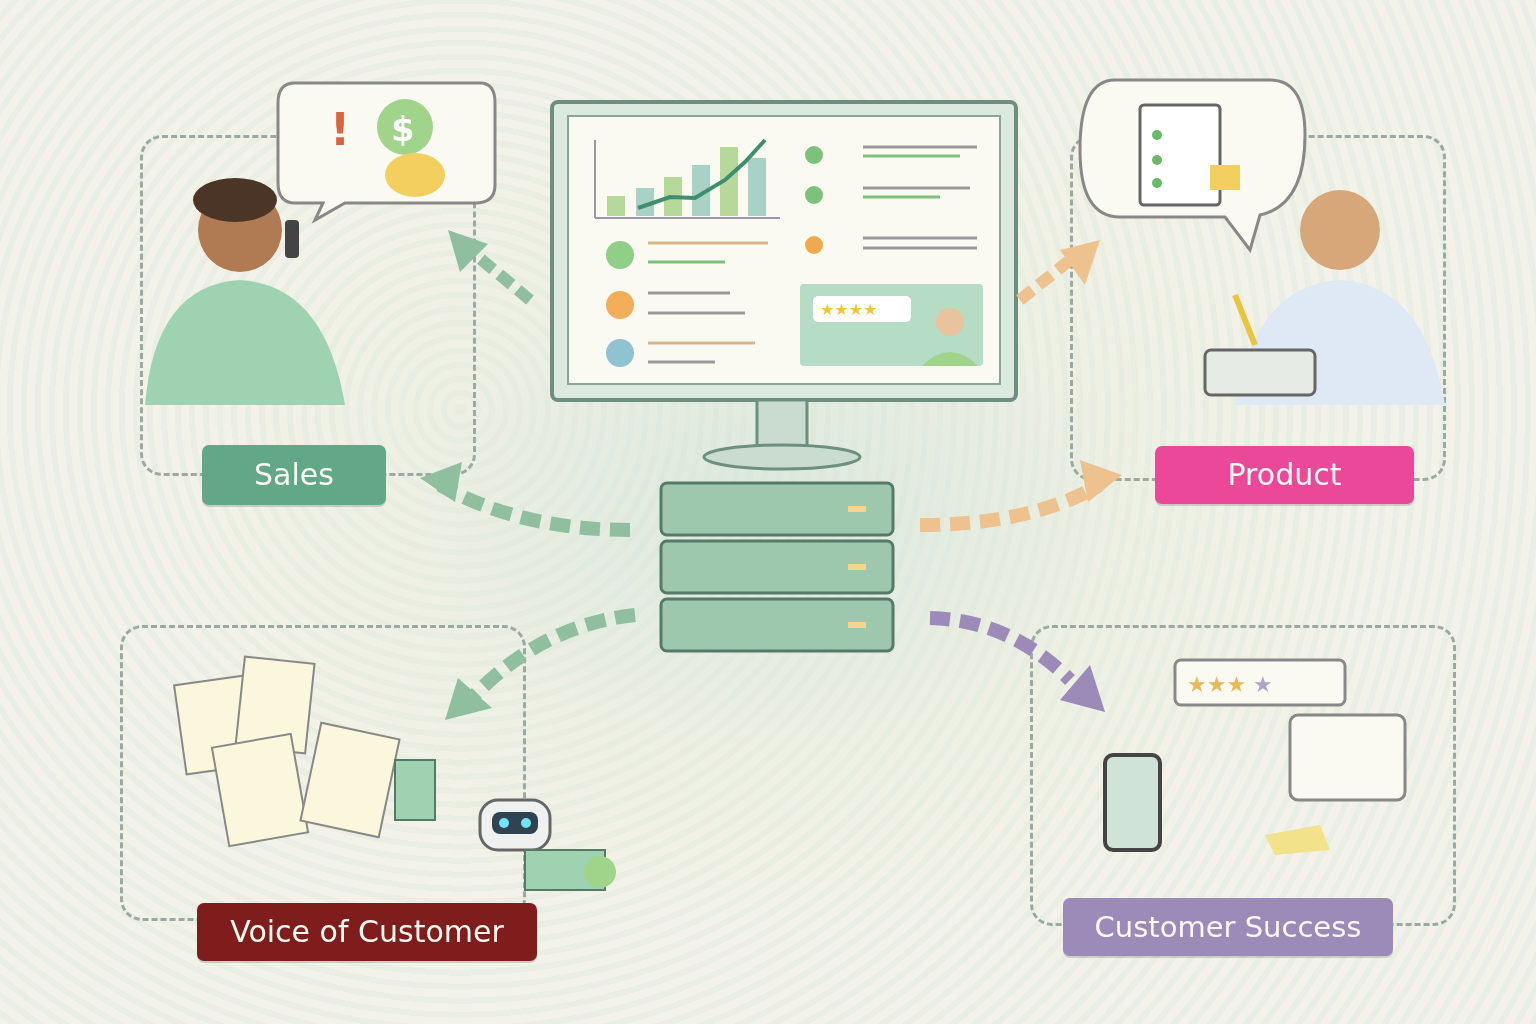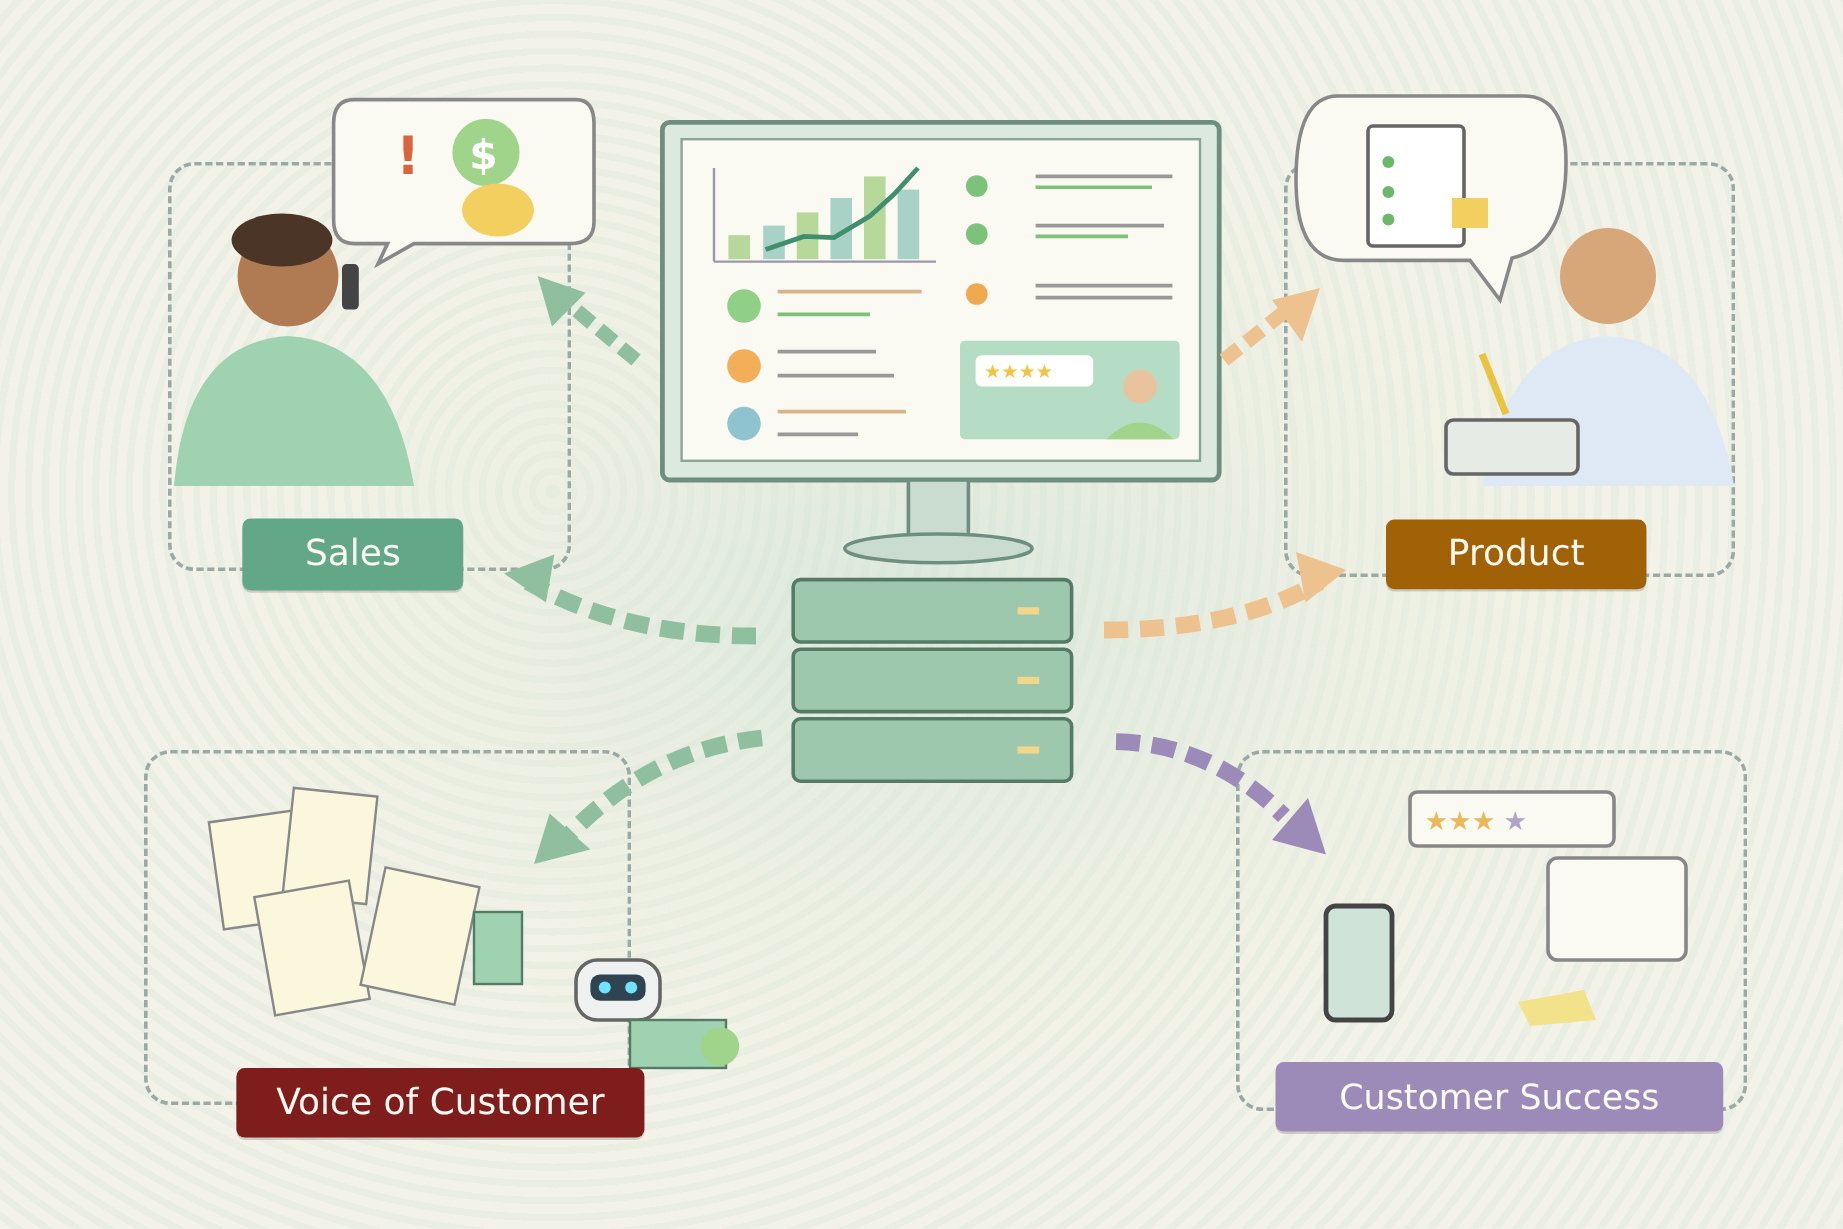--- a/index.html
+++ b/index.html
@@ -4,21 +4,21 @@
 <style>
   html,body{margin:0;padding:0;}
   body{width:1536px;height:1024px;position:relative;overflow:hidden;
     background:#f3f2e8;font-family:"DejaVu Sans",sans-serif;}
   .bg{position:absolute;inset:0;
     background:
       radial-gradient(ellipse 620px 420px at 50% 50%, rgba(200,225,210,0.55), rgba(230,236,220,0.35) 60%, rgba(243,242,232,0) 100%),
       repeating-radial-gradient(circle at 30% 40%, rgba(170,205,190,0.12) 0 6px, rgba(240,240,228,0.0) 6px 14px);}
   .box{position:absolute;border:3px dashed #9aa9a4;border-radius:22px;}
   .label{position:absolute;border-radius:7px;color:#fbfaf2;text-align:center;
-    font-size:30px;box-shadow:0 2px 0 rgba(0,0,0,0.15);}
+    font-size:30px;box-shadow:0 2px 0 rgba(0,0,0,0.15);margin-top:13px;}
   svg{position:absolute;overflow:visible;}
 </style>
 </head>
 <body>
 
 <div class="bg"></div>
 
 <div class="box" style="left:140px;top:135px;width:330px;height:335px;"></div>
 <div class="box" style="left:1070px;top:135px;width:370px;height:340px;"></div>
 <div class="box" style="left:120px;top:625px;width:400px;height:290px;"></div>
@@ -152,15 +152,15 @@
 <svg style="left:1095px;top:655px;" width="320" height="210" viewBox="0 0 320 210">
   <rect x="80" y="5" width="170" height="45" rx="6" fill="#fbfaf2" stroke="#888" stroke-width="3"></rect>
   <text x="92" y="37" font-size="22" fill="#e8b95a">★★★</text>
   <text x="158" y="37" font-size="22" fill="#b0a3c8">★</text>
   <rect x="195" y="60" width="115" height="85" rx="8" fill="#fbfaf2" stroke="#888" stroke-width="3"></rect>
   <rect x="10" y="100" width="55" height="95" rx="8" fill="#cfe3d8" stroke="#444" stroke-width="4"></rect>
   <polygon points="170,180 225,170 235,195 180,200" fill="#f2e28a"></polygon>
 </svg>
 
 <div class="label" style="left:202px;top:432px;width:184px;height:60px;line-height:60px;background:#62a886;">Sales</div>
-<div class="label" style="left:1155px;top:433px;width:217px;height:58px;line-height:58px;background:#a16207;">Product</div>
+<div class="label" style="left:1155px;top:433px;width:259px;height:58px;line-height:58px;background:#ec4899;">Product</div>
 <div class="label" style="left:197px;top:890px;width:340px;height:58px;line-height:58px;background:#7f1d1d;">Voice of Customer</div>
-<div class="label" style="left:1063px;top:885px;width:373px;height:58px;line-height:58px;background:#9c8ab8;font-size:29px;">Customer Success</div>
+<div class="label" style="left:1063px;top:885px;width:330px;height:58px;line-height:58px;background:#9c8ab8;font-size:29px;">Customer Success</div>
 
 </body></html>

